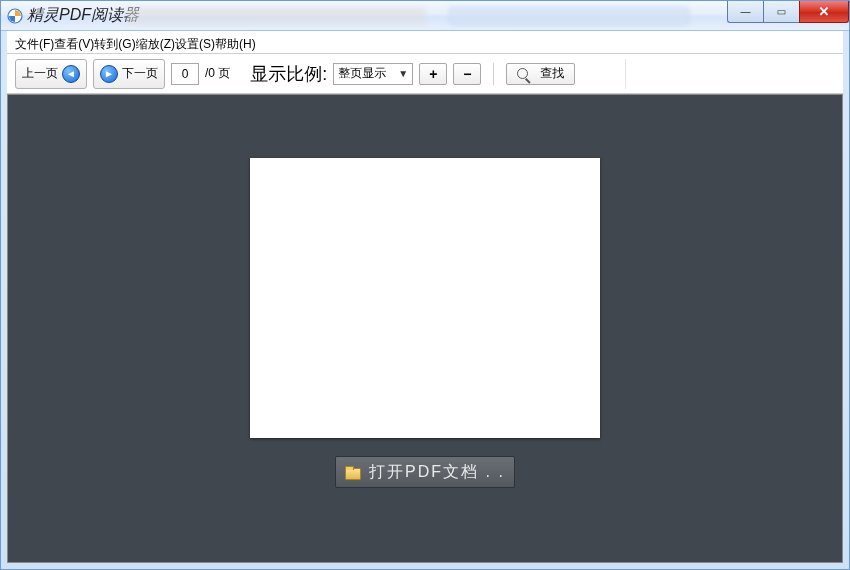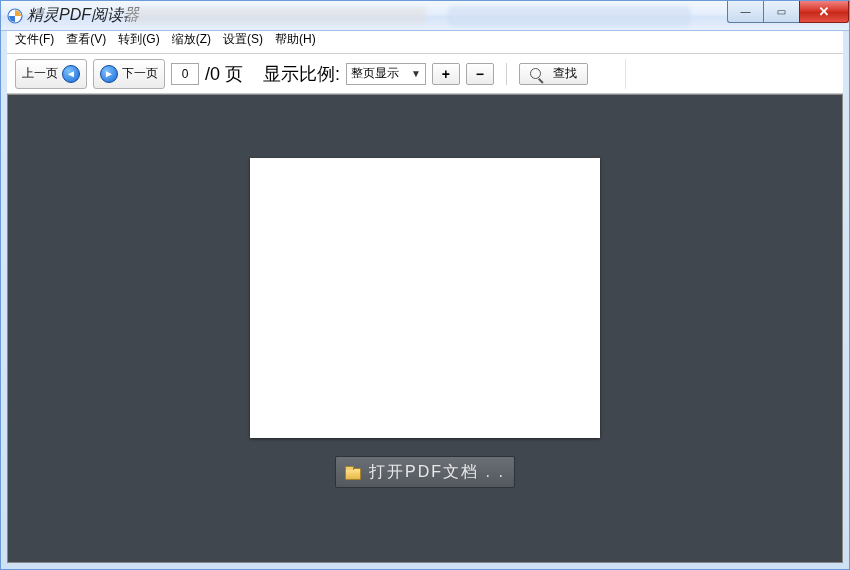--- a/index.html
+++ b/index.html
@@ -62,23 +62,22 @@
   }
   .win-glyph { font-size: 10px; color:#2b2b2b; }
   .win-btn.close .win-glyph { color:#fff; font-size:13px; font-weight:bold; }
 
   
   .menubar {
     height: 23px;
     background: #fff;
     border-bottom: 1px solid #d0d0d0;
     display: flex;
-    align-items: flex-start;
+    align-items: flex-end;
     padding: 0 8px;
-    gap: 12px;
     margin: 0 6px;
   }
   .menu-item { color:#000; cursor: default; }
 
   
   .toolbar {
     height: 40px;
     background: #fff;
     border-bottom: 1px solid #c8c8c8;
     display: flex;
@@ -107,21 +106,21 @@
     display:flex;align-items:center;justify-content:center;
     color:#fff; font-size:10px; font-weight:bold;
   }
   .page-input {
     width: 28px; height: 22px;
     border: 1px solid #a8a8a8;
     text-align: center;
     font-size: 12px;
     background:#fff;
   }
-  .page-total { font-size:18px; }
+  .page-total { font-size:12px; }
   .label { font-size:18px; margin-left: 14px; }
   .select {
     height: 22px;
     border: 1px solid #a8a8a8;
     background:#fff;
     font-size:12px;
     display:inline-flex; align-items:center;
     padding:0 4px; gap:12px;
   }
   .select .arrow { font-size:10px; color:#333; }

